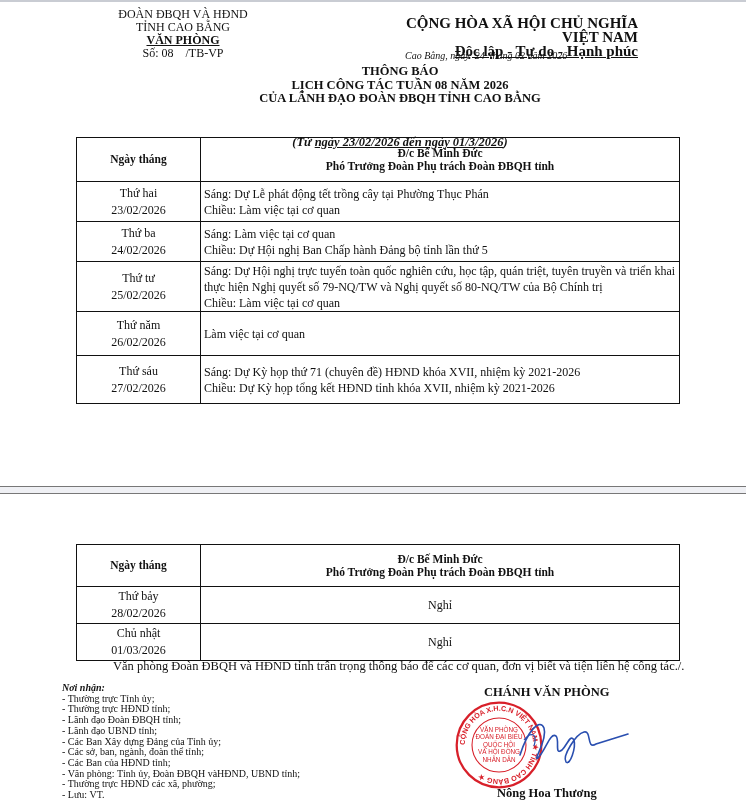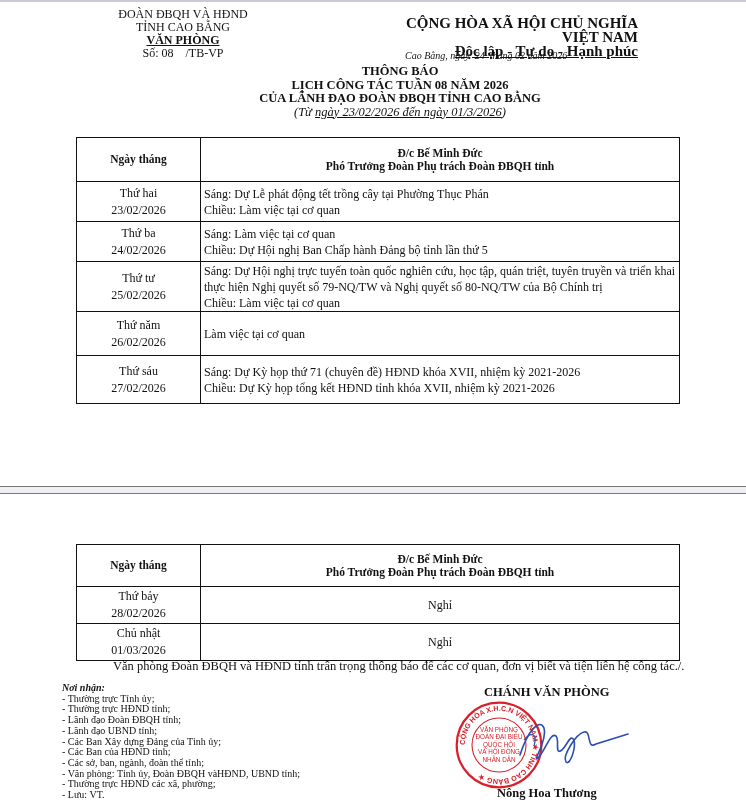--- a/index.html
+++ b/index.html
@@ -12,21 +12,21 @@
   .topline { position: absolute; left: 0; top: 0; width: 746px; height: 2px; background: #c9ccd3; }
   .abs { position: absolute; }
   .c { text-align: center; }
   .hdr-left { left: 88px; top: 8px; width: 190px; font-size: 12px; line-height: 13px; }
   .hdr-left .b { font-weight: bold; }
   .u-short { text-decoration: underline; text-decoration-thickness: 1px; }
   .hdr-right { left: 378px; top: 16px; width: 260px; font-size: 15px; line-height: 14px; font-weight: bold; text-align: right; }
   .hdr-right .motto { text-decoration: underline; }
   .date-line { left: 405px; top: 50px; font-size: 10px; font-style: italic; white-space: nowrap; }
   .title-block { left: 200px; top: 65px; width: 400px; font-size: 12.5px; line-height: 13.5px; font-weight: bold; }
-  .title-block .range { font-weight: normal; font-style: italic; }
+  .title-block .range { font-weight: bold; font-style: italic; margin-top: 30px; }
   .title-block .range .u { text-decoration: underline; }
 
   table.sched { position: absolute; border-collapse: collapse; font-size: 12px; }
   table.sched td { border: 1.2px solid #111; padding: 0 3px; vertical-align: middle; }
   table.sched td.date { width: 117px; text-align: center; line-height: 17px; }
   table.sched td.head { font-weight: bold; text-align: center; line-height: 13px; font-size: 11.5px; }
   table.sched td.act { line-height: 16px; }
   table.sched td.act.off { text-align: center; }
   #t1 { left: 76px; top: 137px; width: 604px; }
   #t2 { left: 76px; top: 544px; width: 604px; }
@@ -164,22 +164,22 @@
 <div class="abs closing">Văn phòng Đoàn ĐBQH và HĐND tỉnh trân trọng thông báo để các cơ quan, đơn vị biết và tiện liên hệ công tác./.</div>
 
 <div class="abs recip">
   <div class="title">Nơi nhận:</div>
   <div id="recip-list">
       <div>- Thường trực Tỉnh ủy;</div>
       <div>- Thường trực HĐND tỉnh;</div>
       <div>- Lãnh đạo Đoàn ĐBQH tỉnh;</div>
       <div>- Lãnh đạo UBND tỉnh;</div>
       <div>- Các Ban Xây dựng Đảng của Tỉnh ủy;</div>
+      <div>- Các sở, ban, ngành, đoàn thể tỉnh;</div>
       <div>- Các Ban của HĐND tỉnh;</div>
-      <div>- Các sở, ban, ngành, đoàn thể tỉnh;</div>
       <div>- Văn phòng: Tỉnh ủy, Đoàn ĐBQH vàHĐND, UBND tỉnh;</div>
       <div>- Thường trực HĐND các xã, phường;</div>
       <div>- Lưu: VT.</div>
     </div>
 </div>
 
 <div class="abs sign-title">CHÁNH VĂN PHÒNG</div>
 
 <svg class="abs stamp" viewBox="0 0 100 100">
   <defs>

